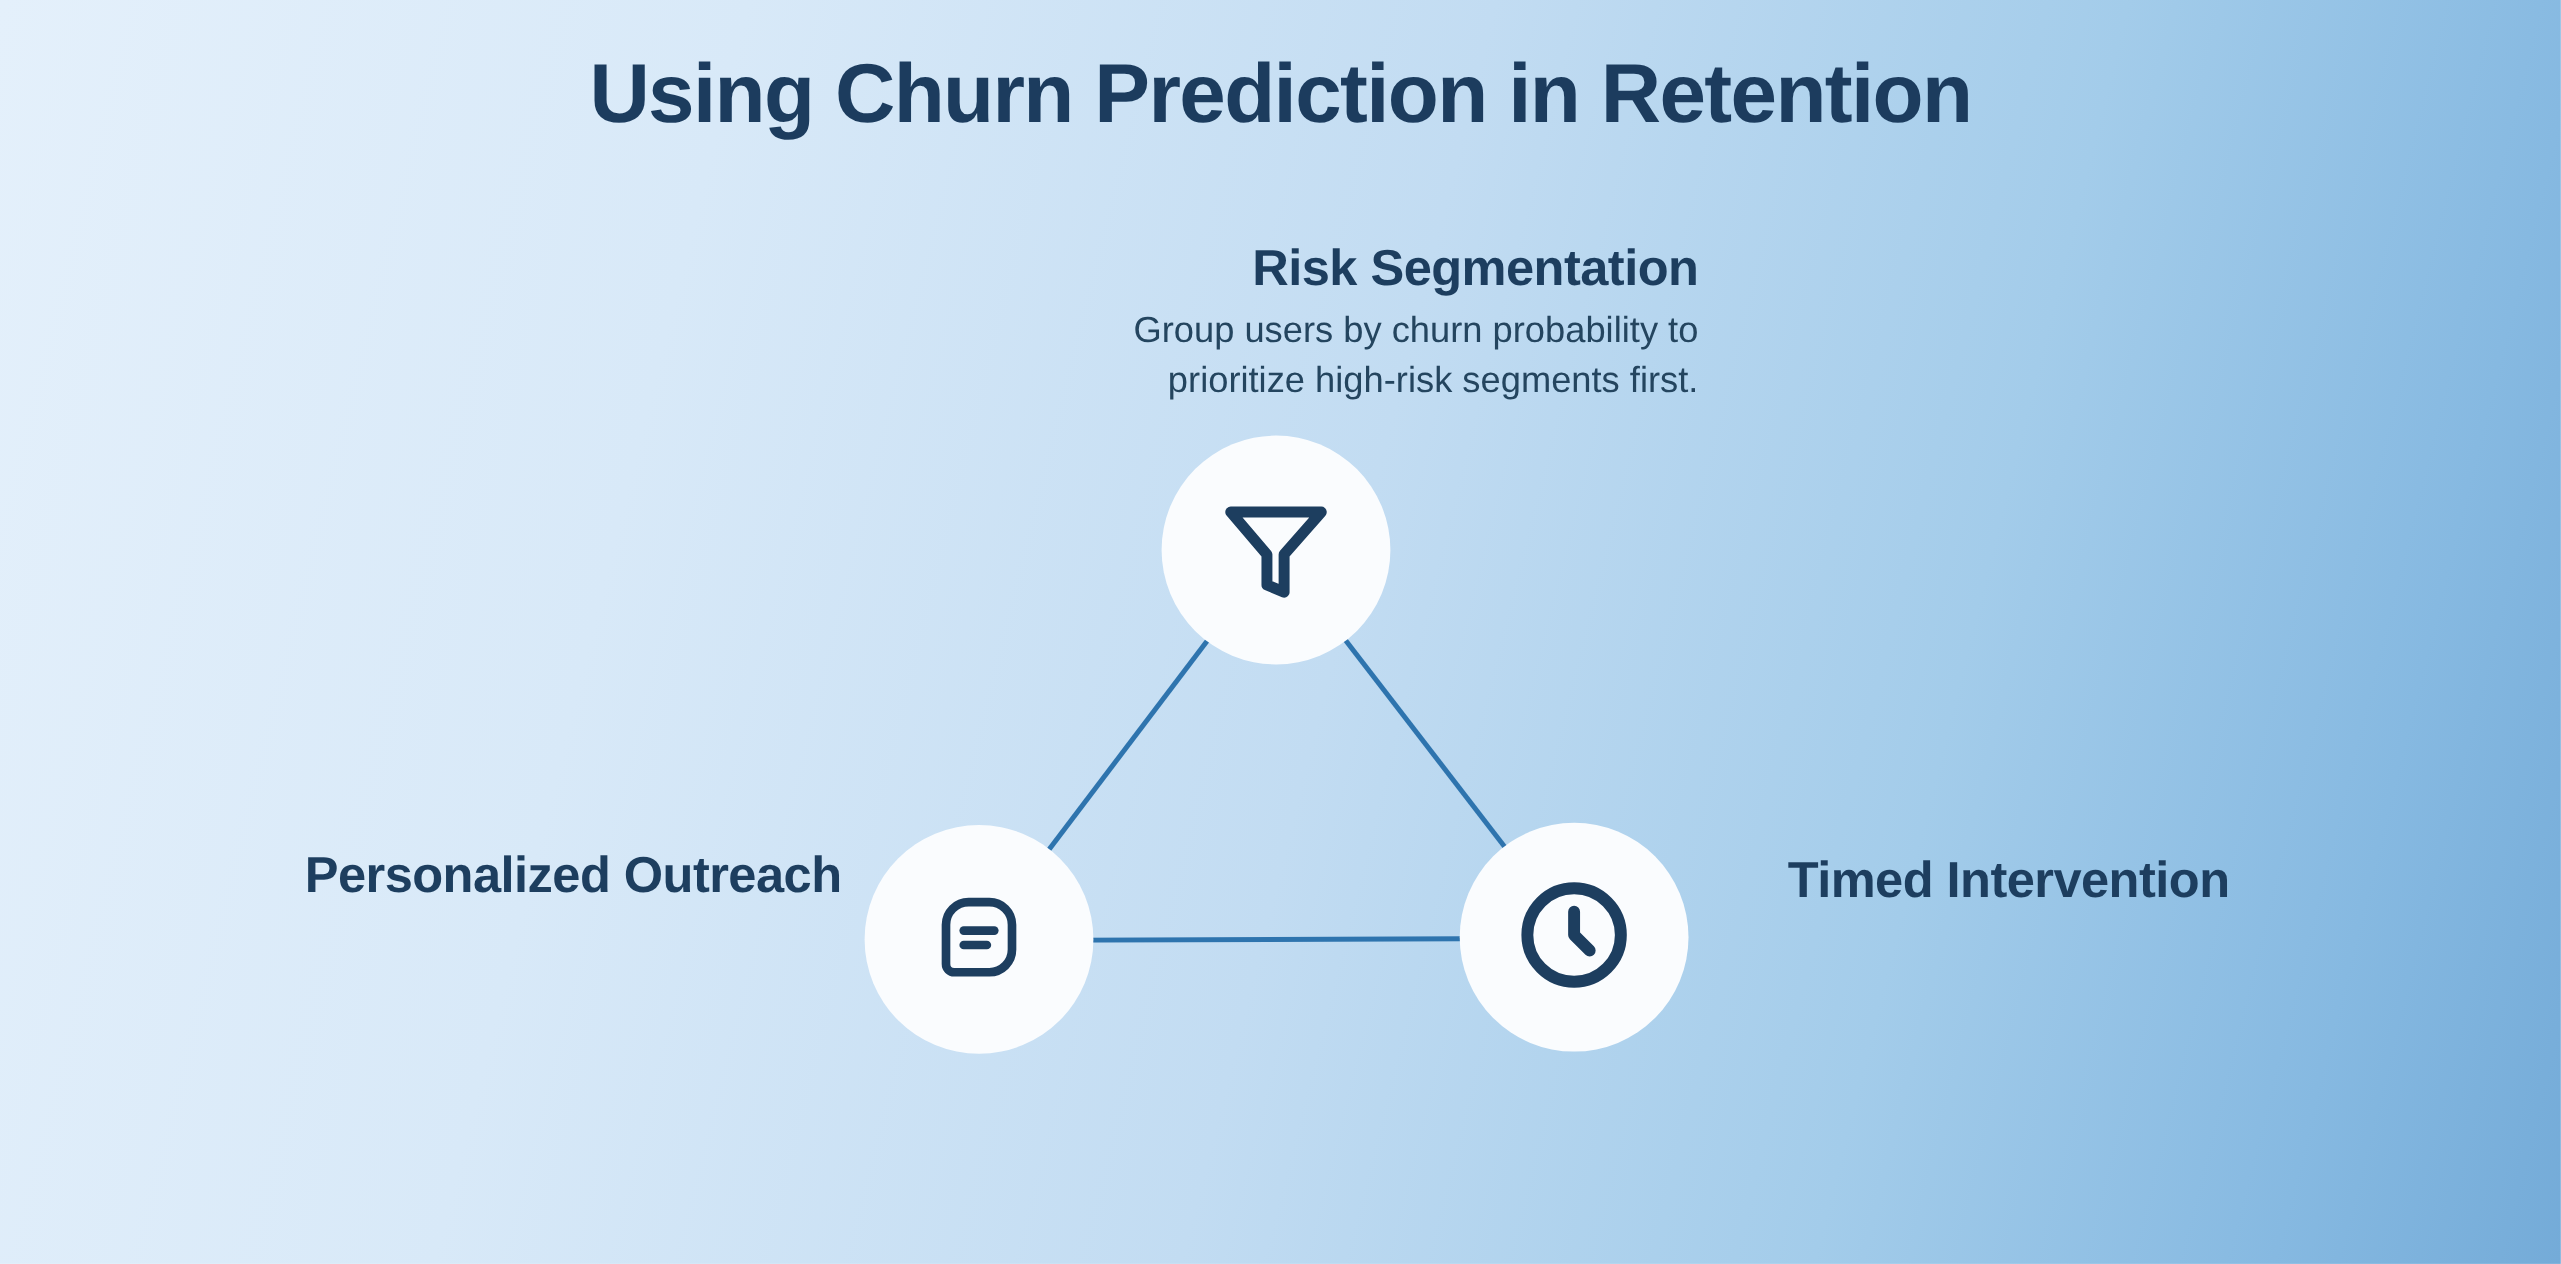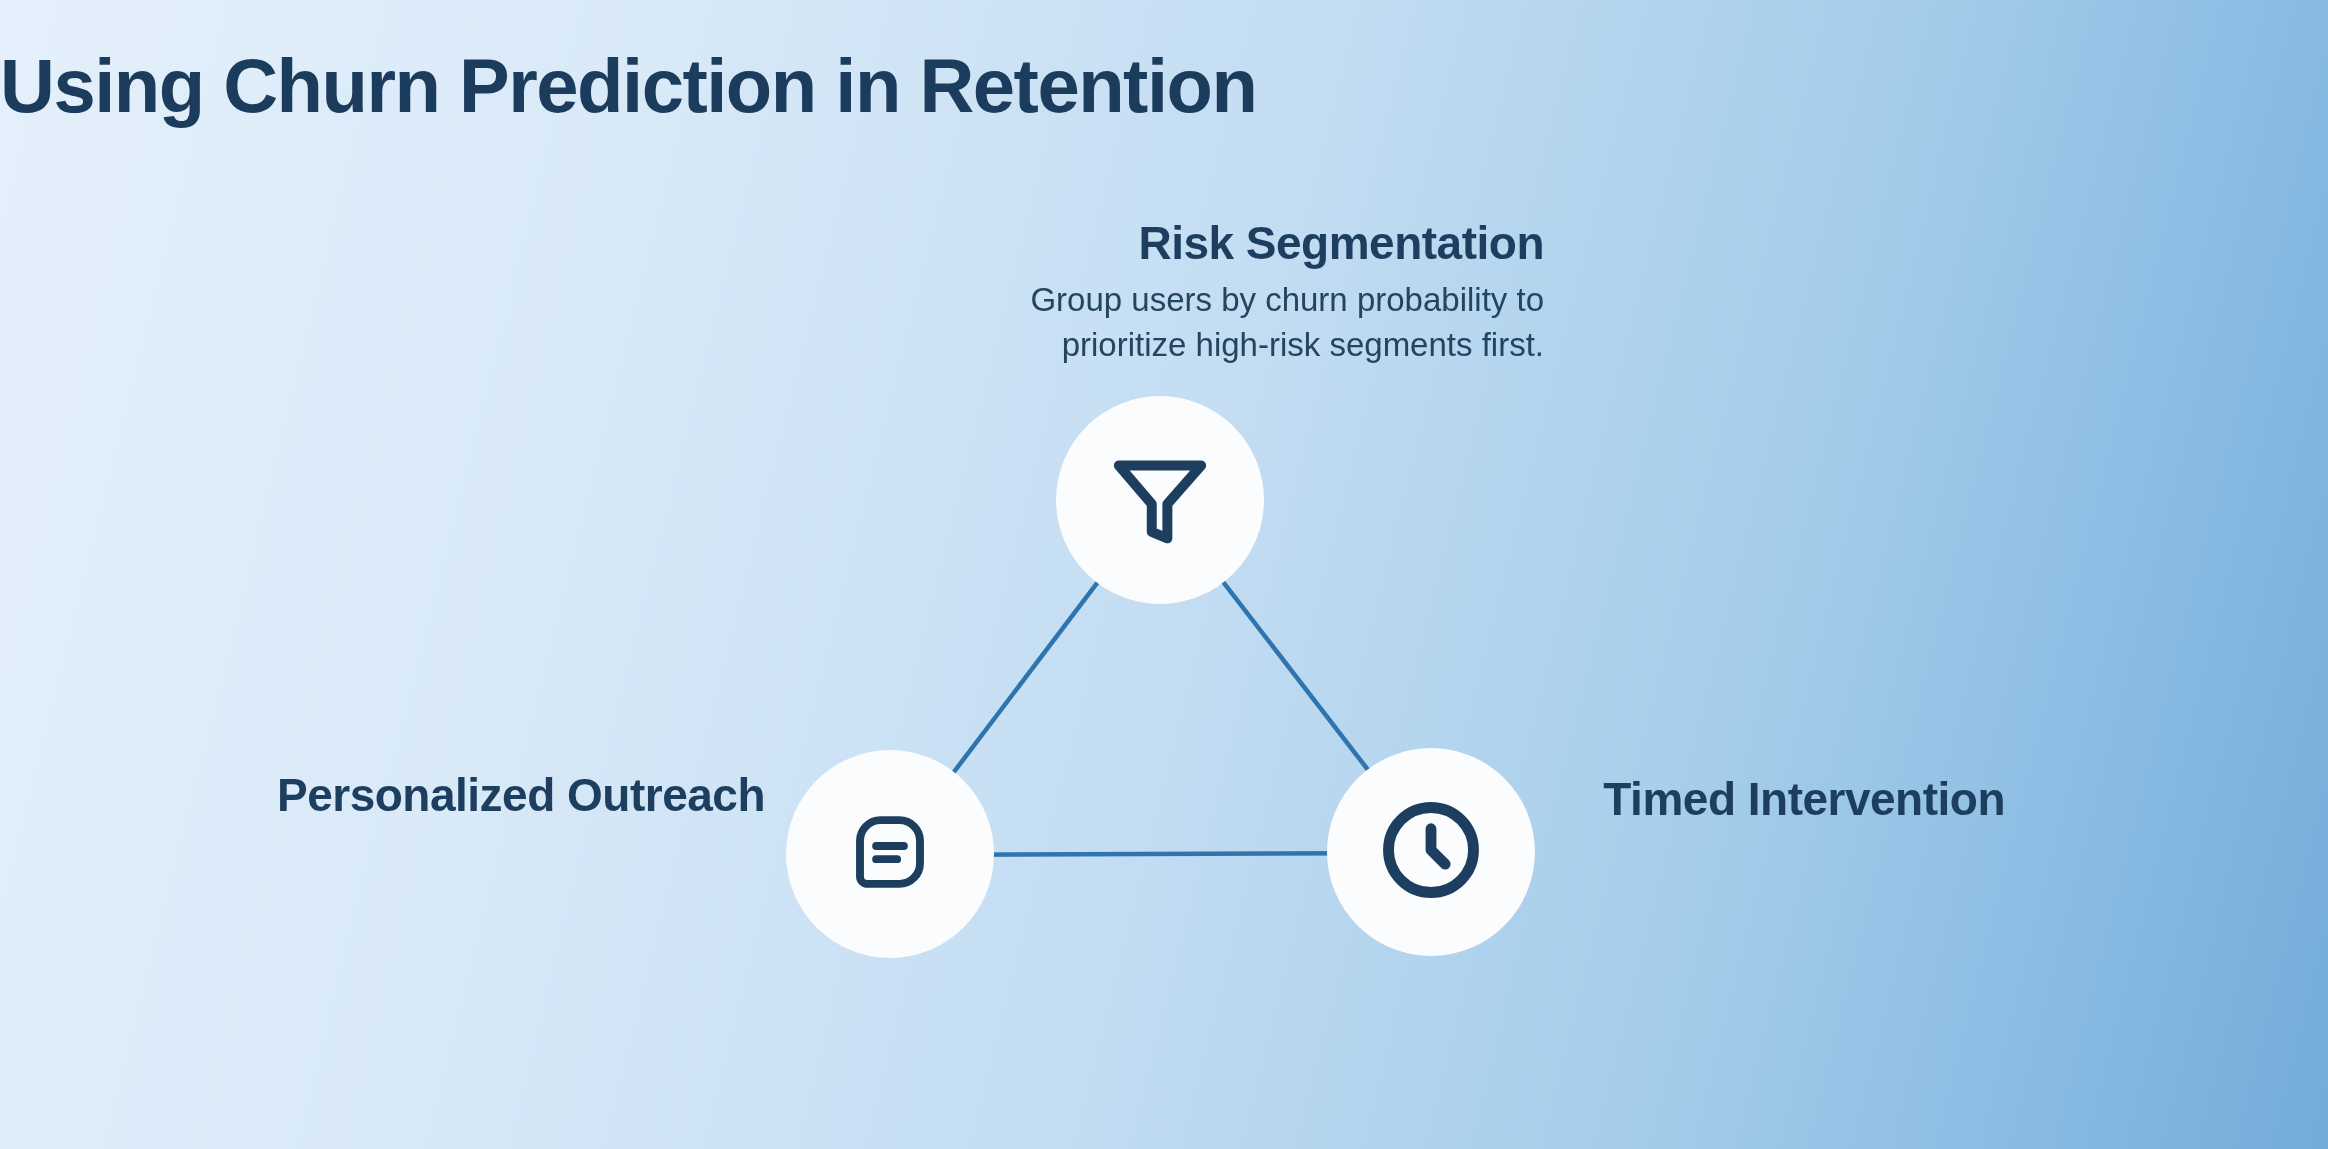--- a/index.html
+++ b/index.html
@@ -13,20 +13,21 @@
     overflow: hidden;
     background: linear-gradient(104deg,
       #E4F0FB 0%, #D8E9F8 26%, #C2DCF2 52%,
       #A3CCEA 74%, #86B9E1 90%, #74ABD8 100%);
   }
 
   .page-title {
     position: absolute;
     top: 42px; left: 0;
     width: 2328px;
+    text-align: center;
     font-size: 76px;
     font-weight: bold;
     letter-spacing: -1.5px;
     color: #1C3C5E;
     line-height: 1.15;
   }
 
   .connectors { position: absolute; left: 0; top: 0; }
 
   .node-circle {
@@ -63,23 +64,23 @@
     transform: translateX(-50%);
     width: 760px;
     text-align: right;
   }
   #block-left {
     right: 1563px; top: 768px;
     width: 620px;
     text-align: right;
   }
   #block-right {
-    left: 1485px; top: 772px;
+    left: 1566px; top: 772px;
     width: 520px;
-    text-align: right;
+    text-align: center;
   }
 
   .logo { position: absolute; left: 28px; top: 1012px; width: 330px; height: 125px; }
   .logo-arc-svg { position: absolute; left: 0; top: 0; }
   .logo-text {
     position: absolute;
     left: 40px; top: 36px;
     font-size: 45px;
     font-weight: bold;
     letter-spacing: -0.5px;

